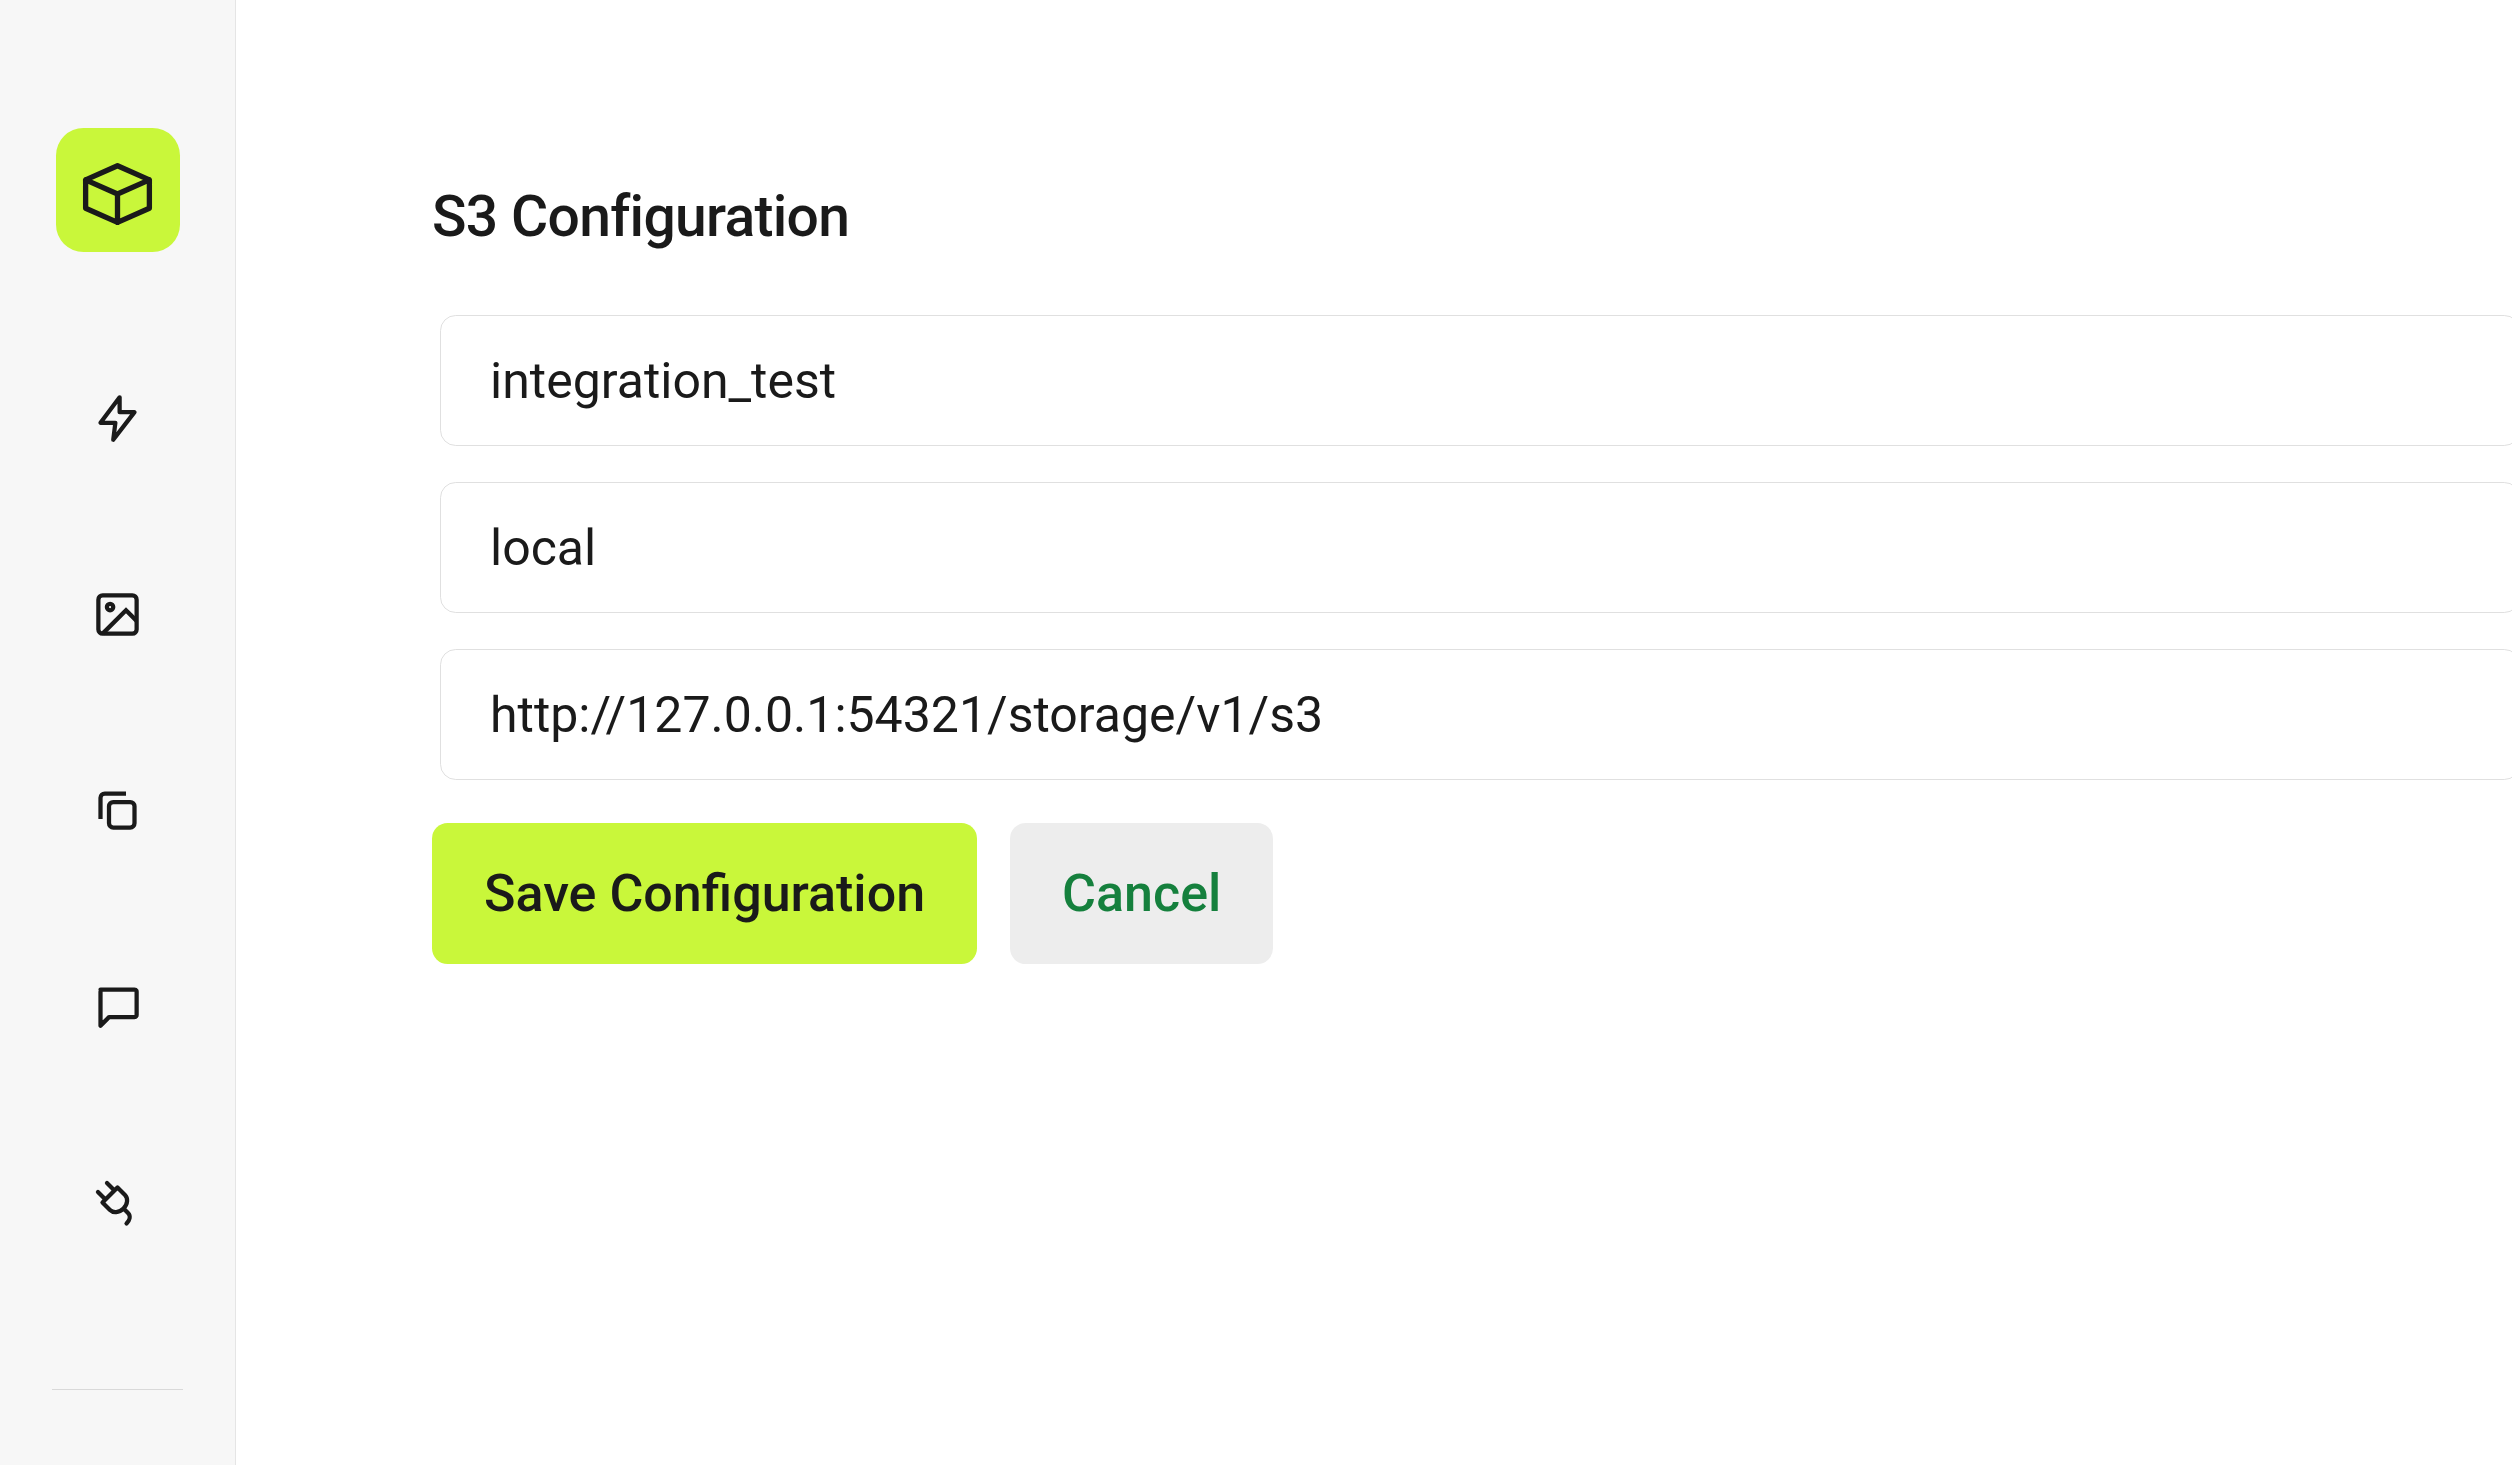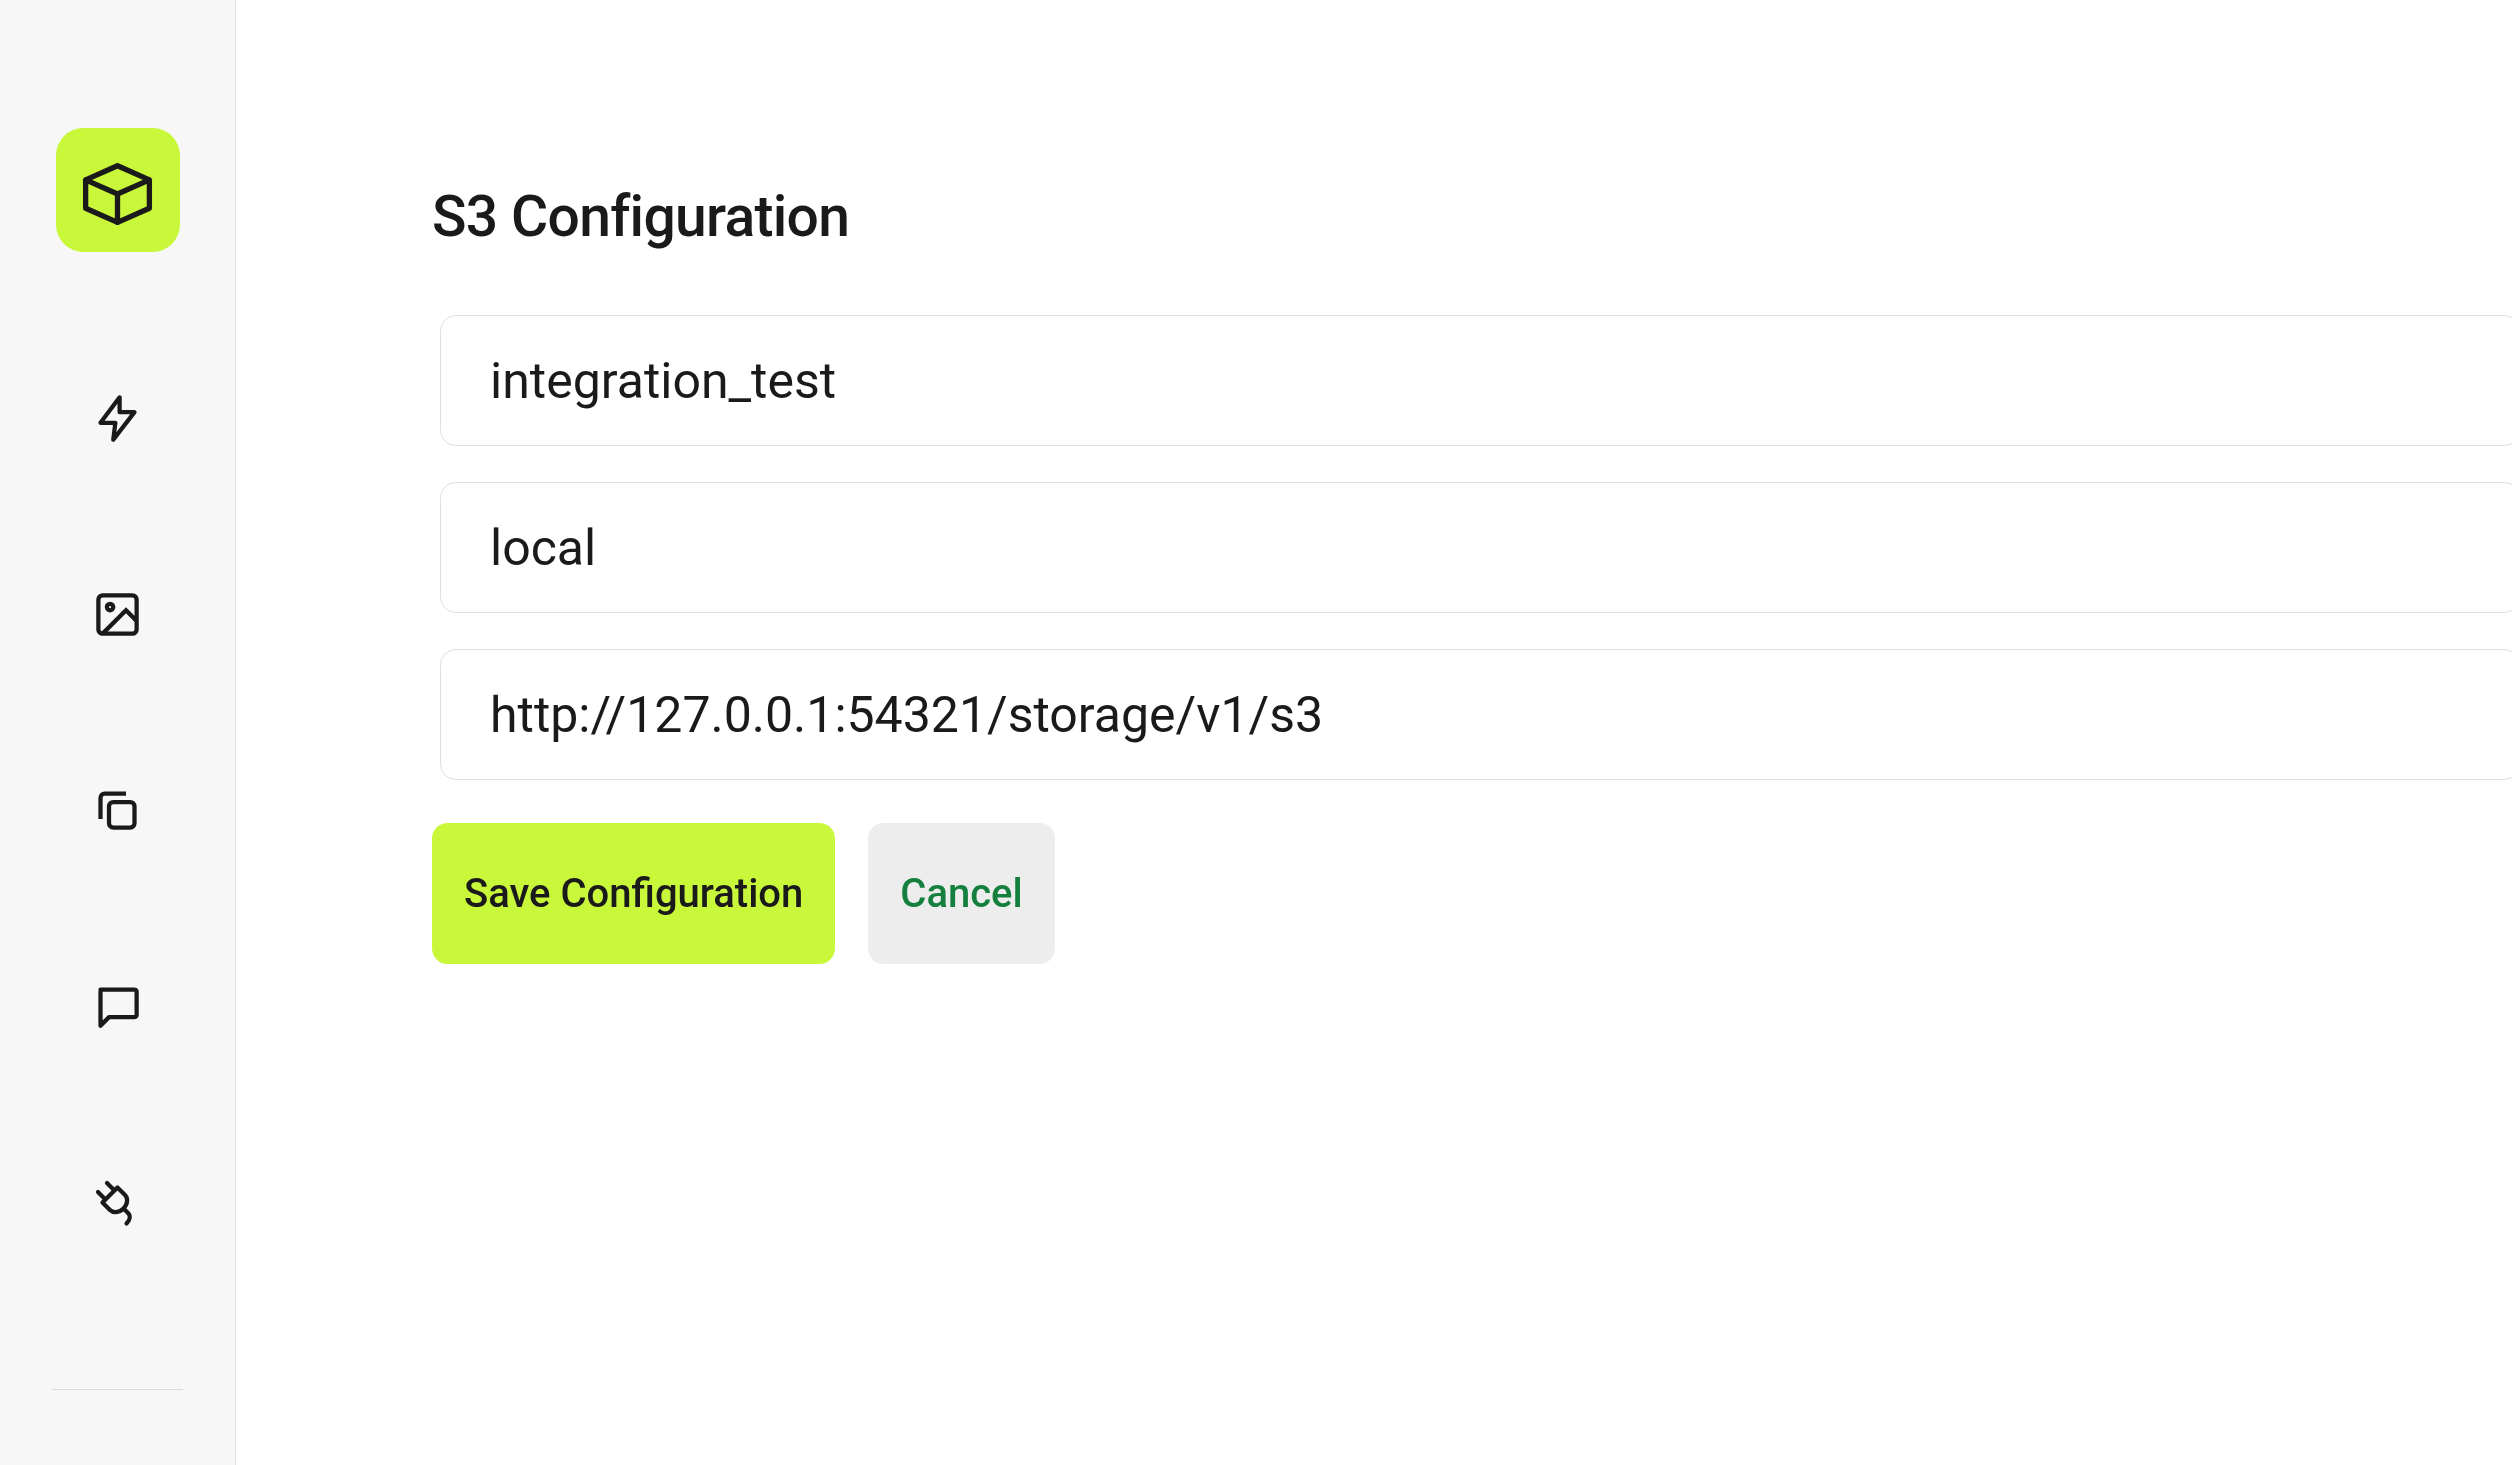--- a/index.html
+++ b/index.html
@@ -97,22 +97,22 @@
     .input-field::placeholder {
       color: #a0a0a0;
     }
     .button-row {
       display: flex;
       gap: 33px;
       margin-top: 6.5px;
     }
     .btn {
       height: 141px;
-      padding: 0 32px;
-      font-size: 40px;
+      padding: 0 52px;
+      font-size: 52px;
       font-weight: 500;
       border: none;
       border-radius: 15.7px;
       cursor: pointer;
       font-family: inherit;
       display: flex;
       align-items: center;
       justify-content: center;
     }
     .btn-primary {

